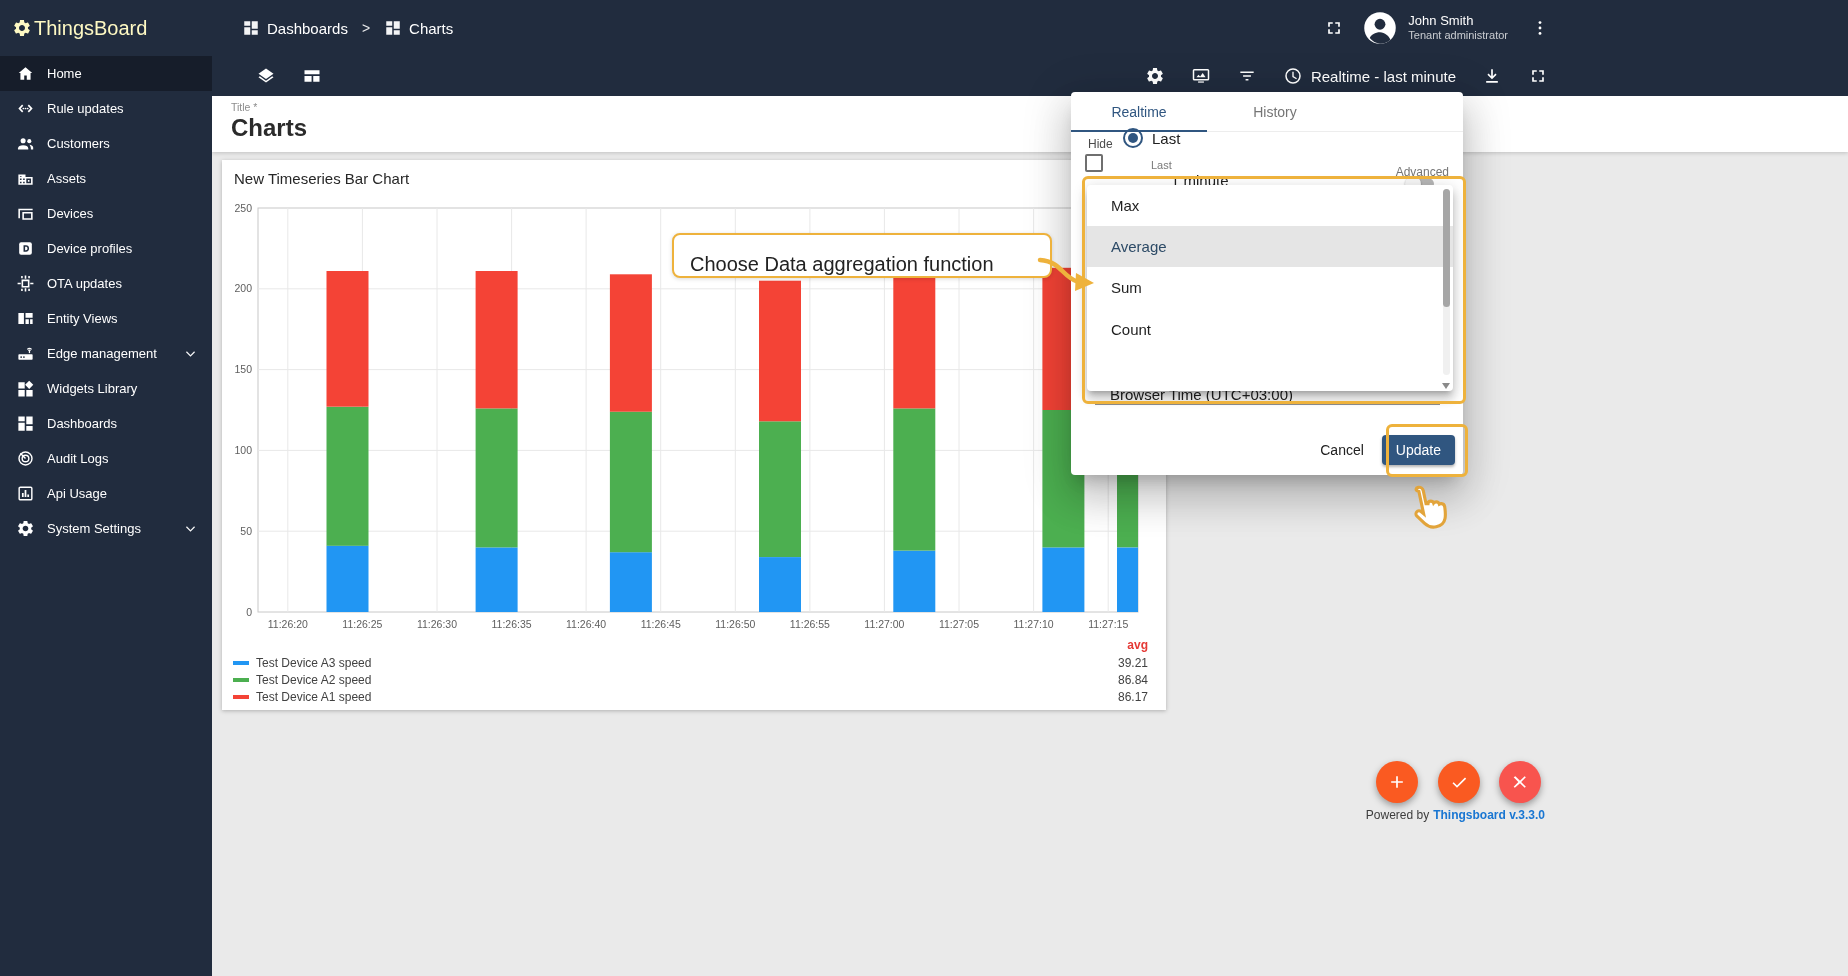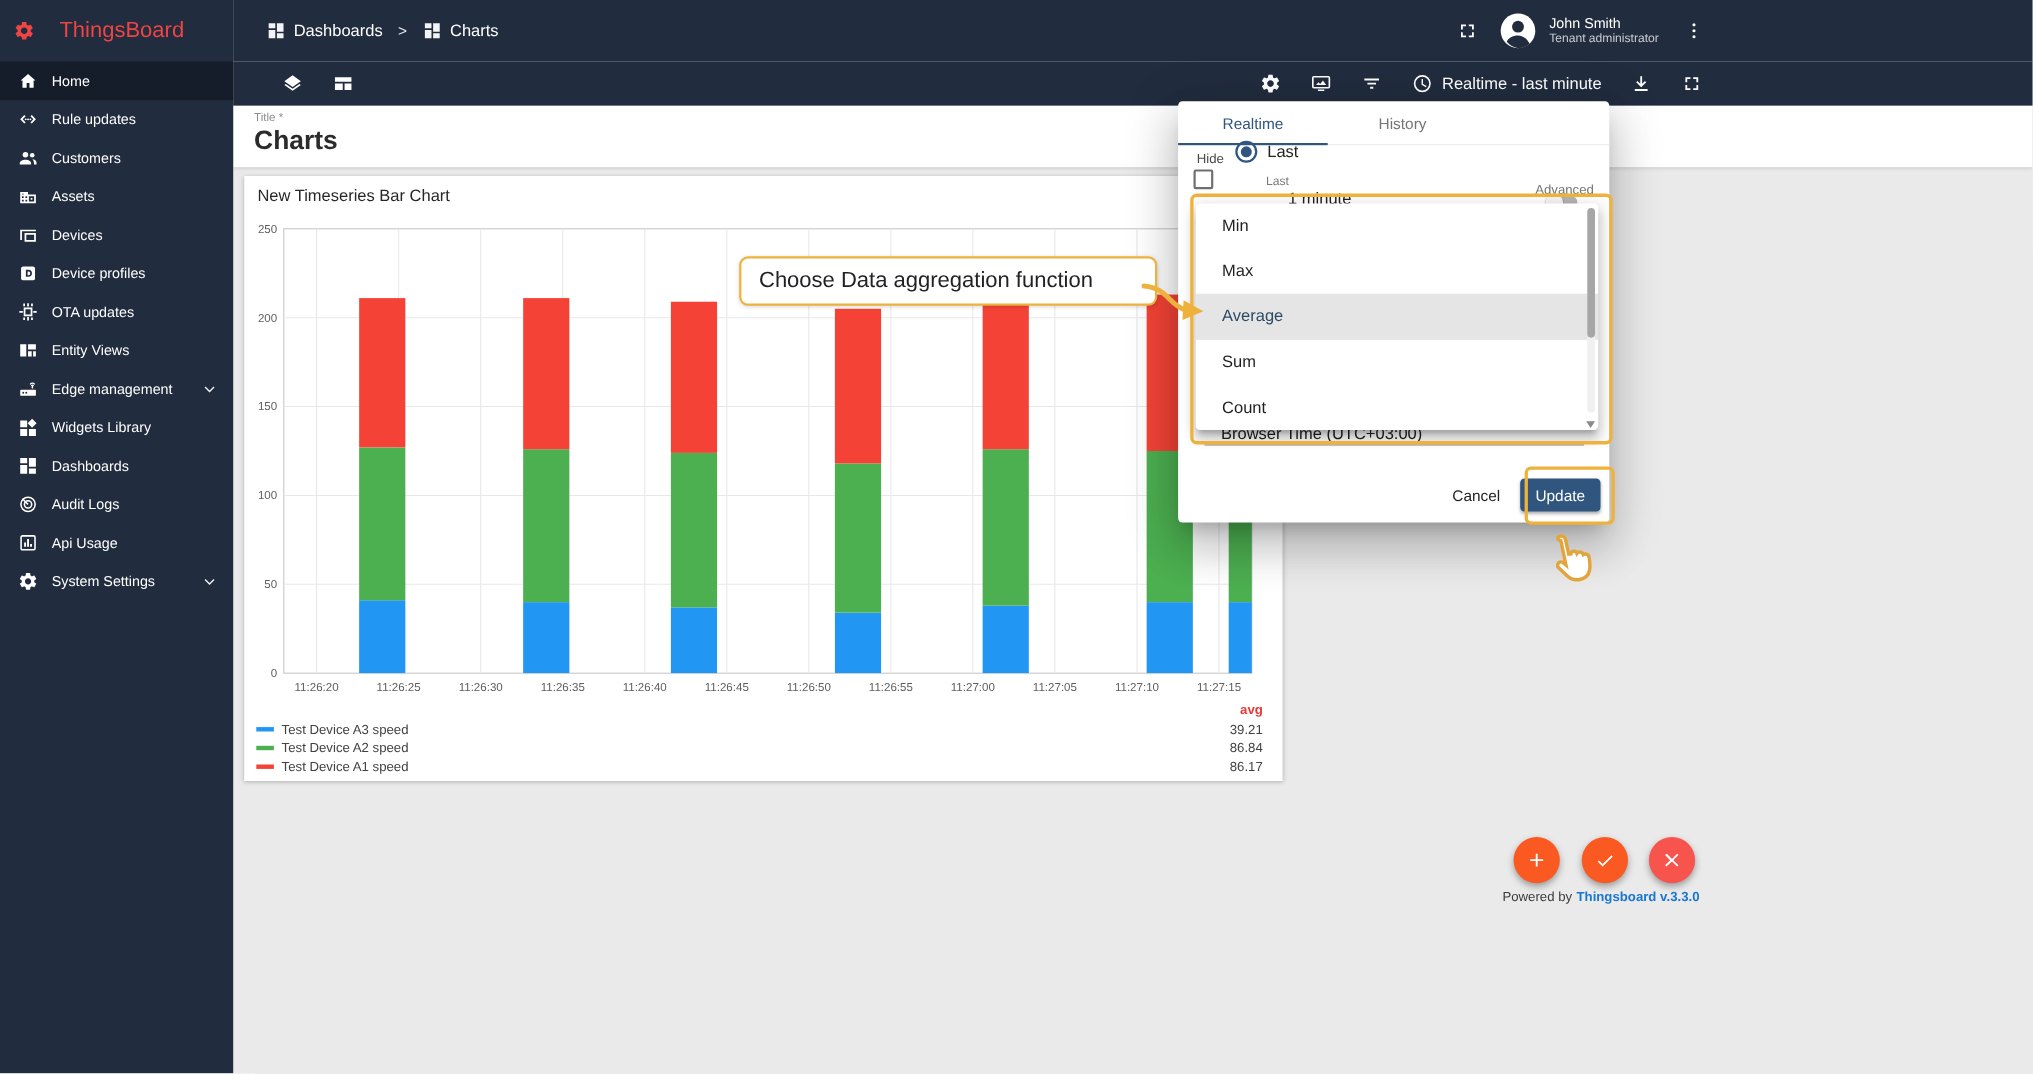--- a/index.html
+++ b/index.html
@@ -7,21 +7,21 @@
     --canvas:#eaeaea; --fab-orange:#fa5a21; --fab-red:#f8544e; --link:#1976d2;
     --legend-header:#e53935;
   }
   *{box-sizing:border-box;margin:0;padding:0}
   html,body{width:1848px;height:976px;overflow:hidden}
   body{font-family:"Liberation Sans",sans-serif;background:#fff}
   #app{position:relative;width:1848px;height:976px;background:var(--canvas);overflow:hidden}
 
   
   .sidebar{position:absolute;left:0;top:0;width:212px;height:100%;background:var(--nav-bg);z-index:5}
-  .logo-row{display:flex;align-items:center;height:56px;padding:0 12px;gap:22px;color:#ef4444;cursor:pointer}
+  .logo-row{display:flex;align-items:center;height:56px;padding:0 12px;gap:2px;color:#fef9c3;cursor:pointer}
   .logo-icon{width:32px;height:32px}
   .brand{font-size:20px;font-weight:400}
   .nav-item{display:flex;align-items:center;height:35px;padding:0 12px 0 16px;color:#fff;font-size:13px;font-weight:500;gap:12px;cursor:pointer}
   .nav-item.active{background:rgba(0,0,0,.32)}
   .nav-item .icon{width:19px;height:19px;flex:none}
   .nav-label{white-space:nowrap}
   .chevron{margin-left:auto;width:16px;height:16px;opacity:.95}
 
   
   .icon{display:inline-flex;width:20px;height:20px;color:inherit;flex:none}
@@ -94,21 +94,21 @@
   .dd-options{position:absolute;left:0;top:0;right:0;bottom:0}
   .option{height:41.2px;display:flex;align-items:center;padding-left:24px;font-size:15px;color:#1f1f1f;cursor:pointer}
   .option.selected{background:rgba(0,0,0,.10);color:#2c4a66}
   .dd-scrollbar{position:absolute;right:3px;top:4px;width:7px;height:186px;background:#f0f0f0;border-radius:4px;cursor:pointer}
   .dd-thumb{position:absolute;left:0;top:0;width:7px;height:118px;background:#a6a6a6;border-radius:4px;cursor:grab}
   .dd-arrow{position:absolute;right:3px;bottom:2px;width:0;height:0;border-left:4px solid transparent;border-right:4px solid transparent;border-top:6px solid #8a8a8a}
 
   
   .hl-dropdown{position:absolute;left:1082px;top:176px;width:384px;height:228px;border:3px solid var(--accent);border-radius:6px;z-index:13;pointer-events:none}
   .hl-update{position:absolute;left:1386px;top:424px;width:82px;height:53px;border:3px solid var(--accent);border-radius:6px;z-index:13;pointer-events:none}
-  .callout{position:absolute;left:672px;top:233px;width:380px;height:45px;background:#fff;border:2.5px solid var(--accent);border-radius:8px;display:flex;align-items:center;padding-left:16px;font-size:20px;color:#222;z-index:14;box-shadow:0 1px 4px rgba(0,0,0,.15)}
+  .callout{position:absolute;left:672px;top:233px;width:380px;height:45px;background:#fff;border:2.5px solid var(--accent);border-radius:8px;display:flex;align-items:flex-end;padding-left:16px;font-size:20px;color:#222;z-index:14;box-shadow:0 1px 4px rgba(0,0,0,.15)}
   .callout-arrow{position:absolute;left:1034px;top:252px;z-index:14}
   .hand{position:absolute;left:1404px;top:478px;width:48px;height:60px;transform:rotate(-12deg);z-index:16}
   .hand svg{width:100%;height:100%}
 
   
   .fab{position:absolute;width:42px;height:42px;border-radius:50%;border:none;display:flex;align-items:center;justify-content:center;color:#fff;box-shadow:0 3px 7px rgba(0,0,0,.35);cursor:pointer;z-index:6}
   .fab .fab-icon{width:20px;height:20px}
   .fab-add{left:1376px;top:761px;background:var(--fab-orange)}
   .fab-apply{left:1438px;top:761px;background:var(--fab-orange)}
   .fab-close{left:1499px;top:761px;background:var(--fab-red)}
@@ -477,21 +477,20 @@
     <div class="tz-value">Browser Time (UTC+03:00)</div>
     <div class="tz-line"></div>
     <div class="dlg-buttons">
       <button class="btn-text">Cancel</button>
       <button class="btn-primary">Update</button>
     </div>
   </div>
 
   <div class="dropdown">
     <div class="dd-options">
-        <div class="option">Min</div>
         <div class="option">Max</div>
         <div class="option selected">Average</div>
         <div class="option">Sum</div>
         <div class="option">Count</div>
       </div>
     <div class="dd-scrollbar">
       <div class="dd-thumb"></div>
     </div>
     <div class="dd-arrow"></div>
   </div>

